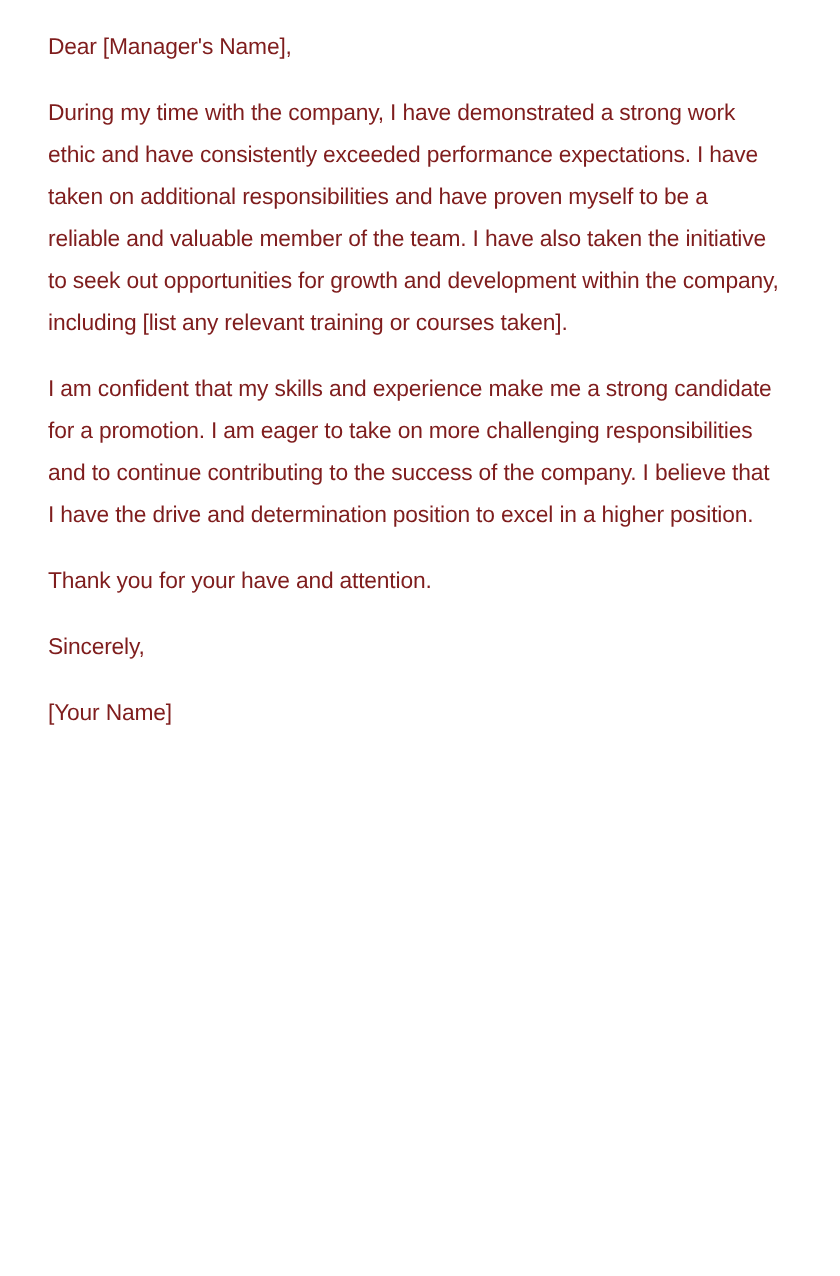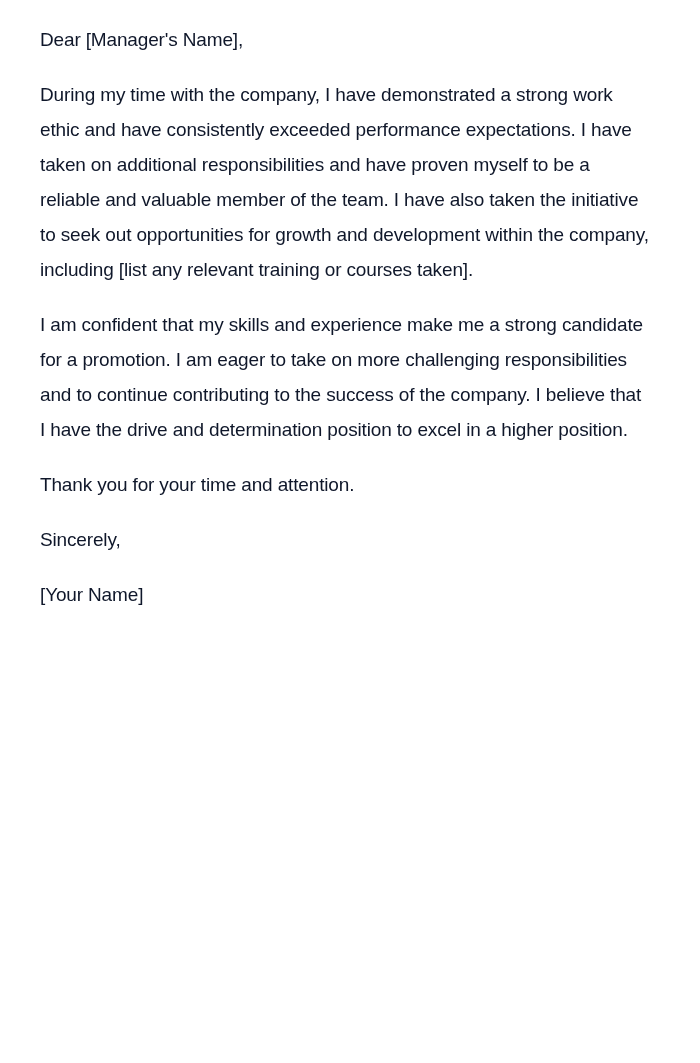--- a/index.html
+++ b/index.html
@@ -27,26 +27,26 @@
     letter-spacing: -0.6px;
     line-height: 36px;
     margin: 0 0 11px 0;
     color: #000000;
   }
   .para {
     font-size: 19px;
     line-height: 35px;
     margin: 0 0 20px 0;
     letter-spacing: -0.15px;
-    color: #0f172a;
+    color: #7f1d1d;
   }
 </style>
 </head>
 <body>
 
 <div class="page">
   <p class="para">Dear [Manager's Name],</p>
   <p class="para">During my time with the company, I have demonstrated a strong work ethic and have consistently exceeded performance expectations. I have taken on additional responsibilities and have proven myself to be a reliable and valuable member of the team. I have also taken the initiative to seek out opportunities for growth and development within the company, including [list any relevant training or courses taken].</p>
   <p class="para">I am confident that my skills and experience make me a strong candidate for a promotion. I am eager to take on more challenging responsibilities and to continue contributing to the success of the company. I believe that I have the drive and determination position to excel in a higher position.</p>
-  <p class="para">Thank you for your time and attention.</p>
+  <p class="para">Thank you for your have and attention.</p>
   <p class="para">Sincerely,</p>
   <p class="para">[Your Name]</p>
 </div>
 
 </body></html>

